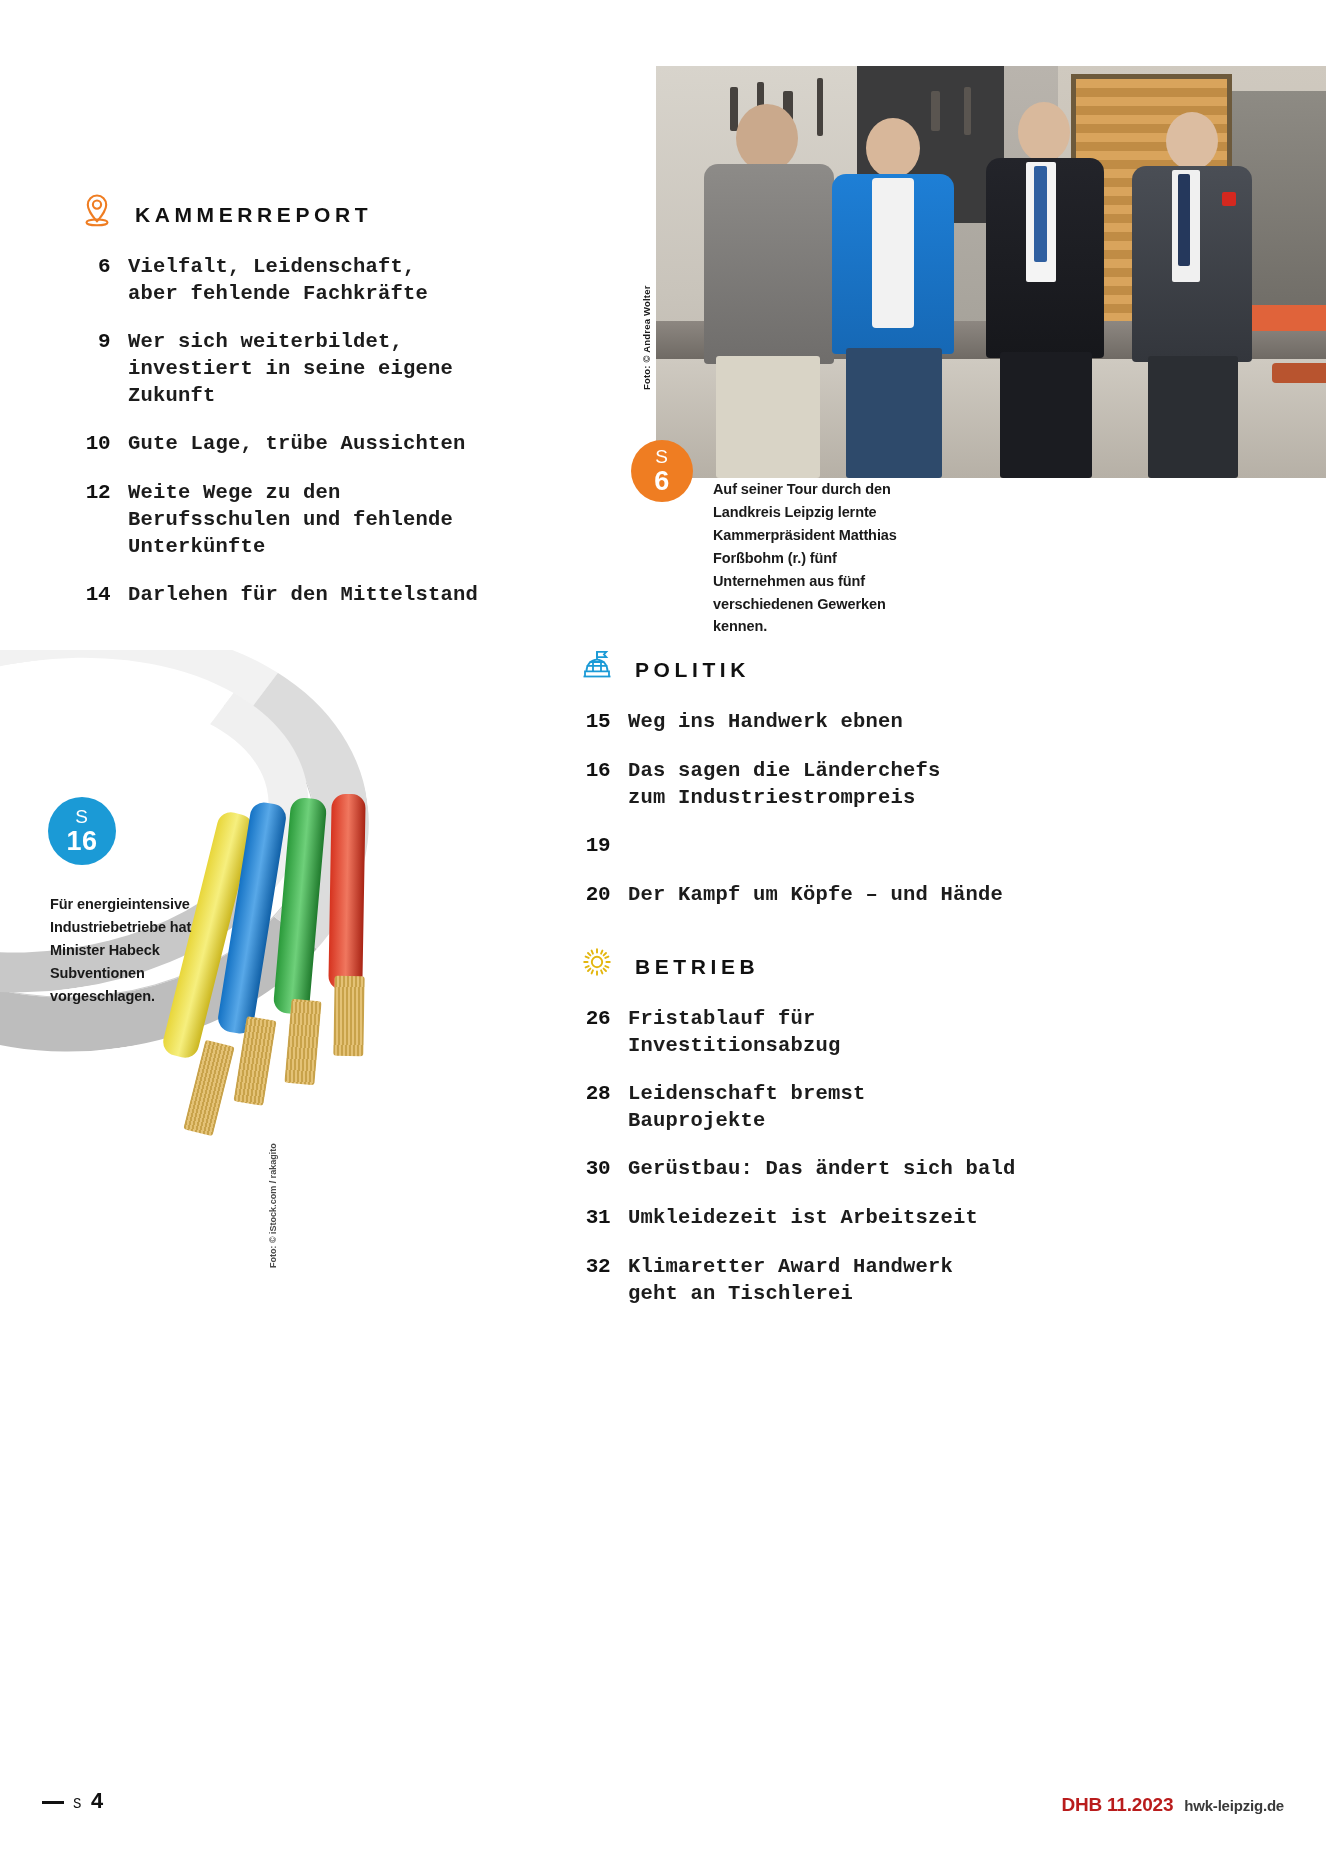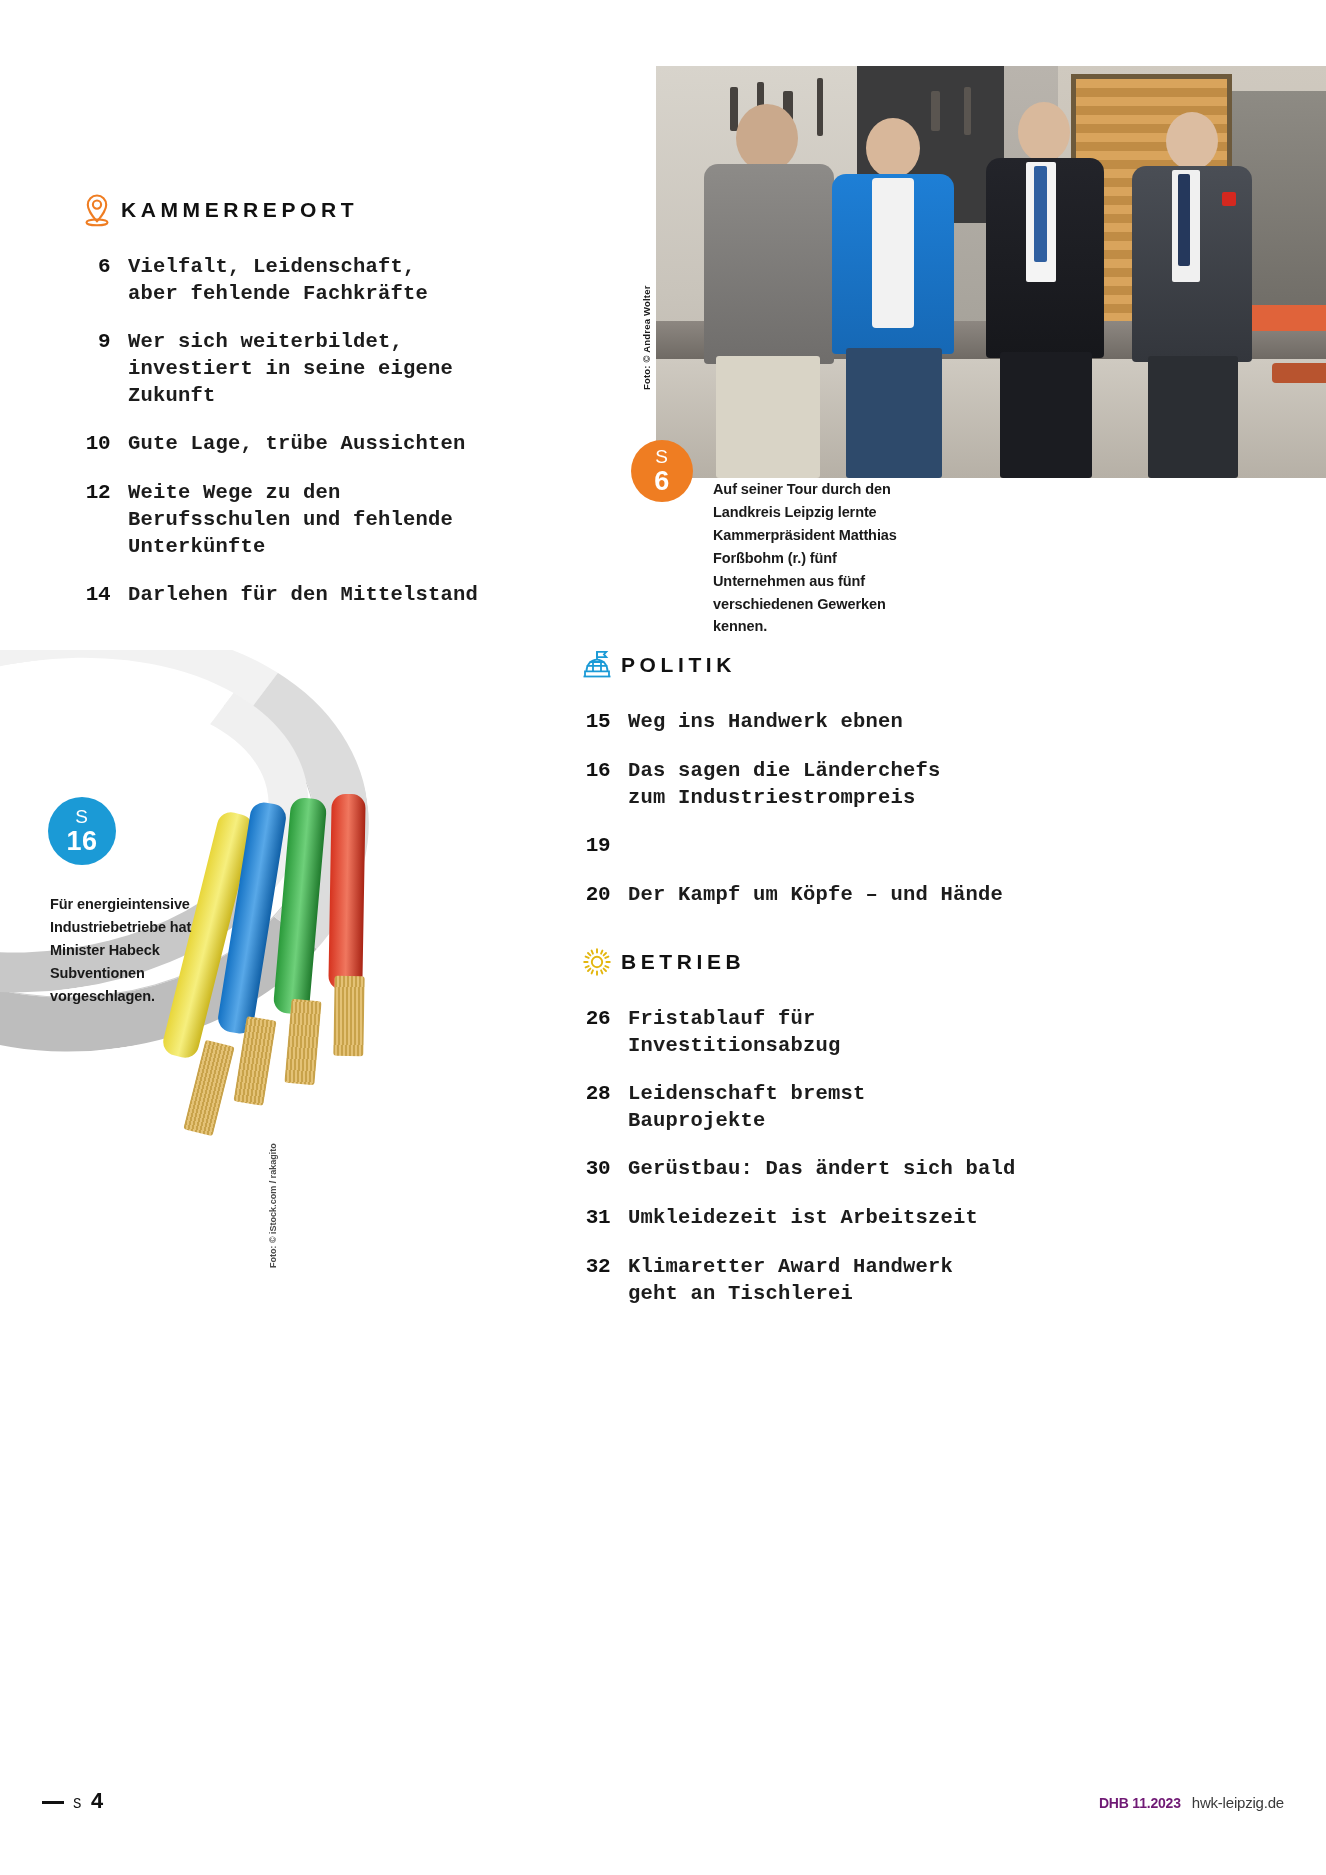--- a/index.html
+++ b/index.html
@@ -156,22 +156,22 @@
   #caption-cable { left: 50px;  top: 893px; width: 160px; }
 
   
   .section { position: absolute; }
   #section-kammerreport { left: 80px;  top: 193px; width: 470px; }
   #section-politik      { left: 580px; top: 648px; width: 520px; }
   #section-betrieb      { left: 580px; top: 945px; width: 520px; }
 
   .sec-head {
     display: flex;
-    align-items: center;
-    gap: 7px;
+    align-items: flex-end;
+    gap: 21px;
     margin-bottom: 26px;
   }
   .sec-icon { width: 34px; height: 34px; flex: 0 0 34px; display:flex; align-items:center; justify-content:center; }
   .sec-title {
     font-family: "Liberation Sans", sans-serif;
     font-size: 21px;
     font-weight: 700;
     letter-spacing: 4.6px;
     color: #111111;
   }
@@ -209,22 +209,22 @@
     position: absolute; left: 42px; top: 0;
     display: flex; align-items: baseline; gap: 9px;
   }
   .f-dash { width: 22px; height: 3px; background: #111; align-self: center; }
   .f-s { font-size: 14px; font-weight: 400; color: #111; font-family:"Liberation Mono",monospace; }
   .f-page { font-size: 22px; font-weight: 700; color: #111; font-family:"Liberation Mono",monospace; }
   .f-right {
     position: absolute; right: 42px; top: 4px;
     display: flex; align-items: baseline; gap: 11px;
   }
-  .f-issue { font-size: 14px; font-weight: 700; color: #701a75; letter-spacing:-0.2px; }
-  .f-url { font-size: 15px; font-weight: 400; color: #3a3a3a; letter-spacing:-0.2px; }
+  .f-issue { font-size: 19px; font-weight: 700; color: #b91c1c; letter-spacing:-0.2px; }
+  .f-url { font-size: 15px; font-weight: 700; color: #3a3a3a; letter-spacing:-0.2px; }
 </style>
 </head>
 <body>
 
 <div class="page">
 
   <div class="photo-wrap">
     <div class="photo-scene">
       <div class="ph-wall-left"></div>
       <div class="ph-wall-mid"></div>

